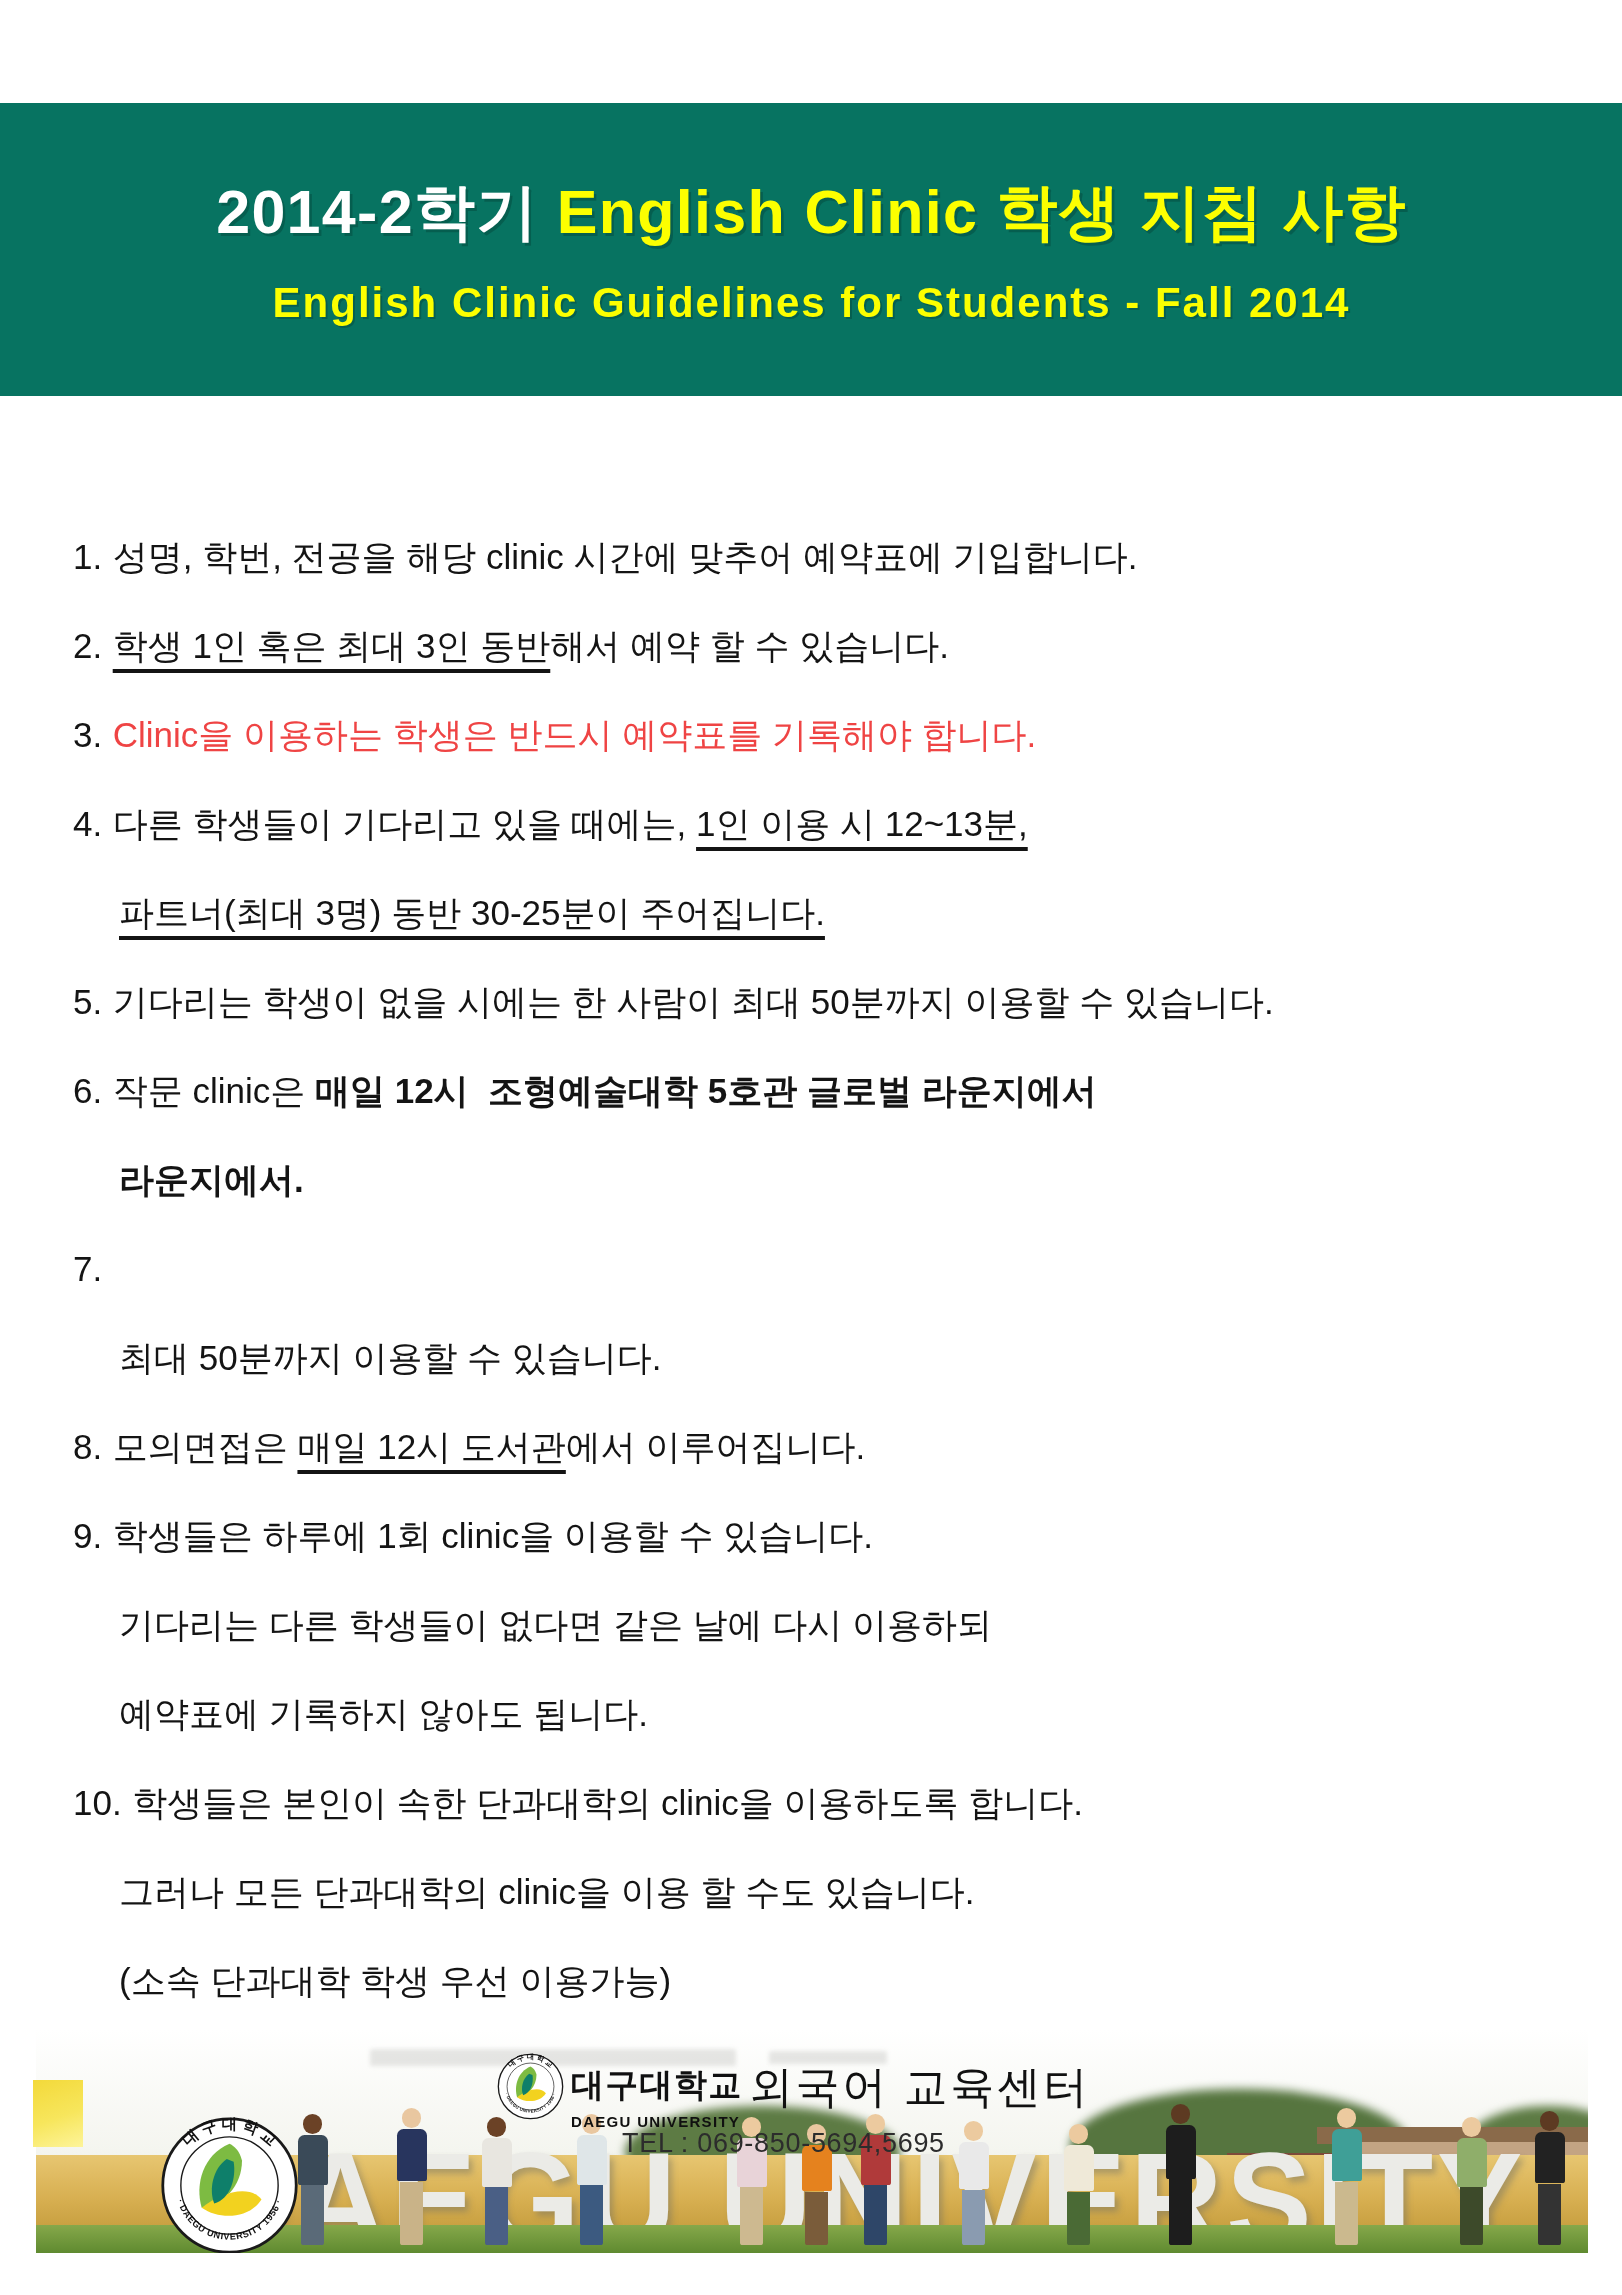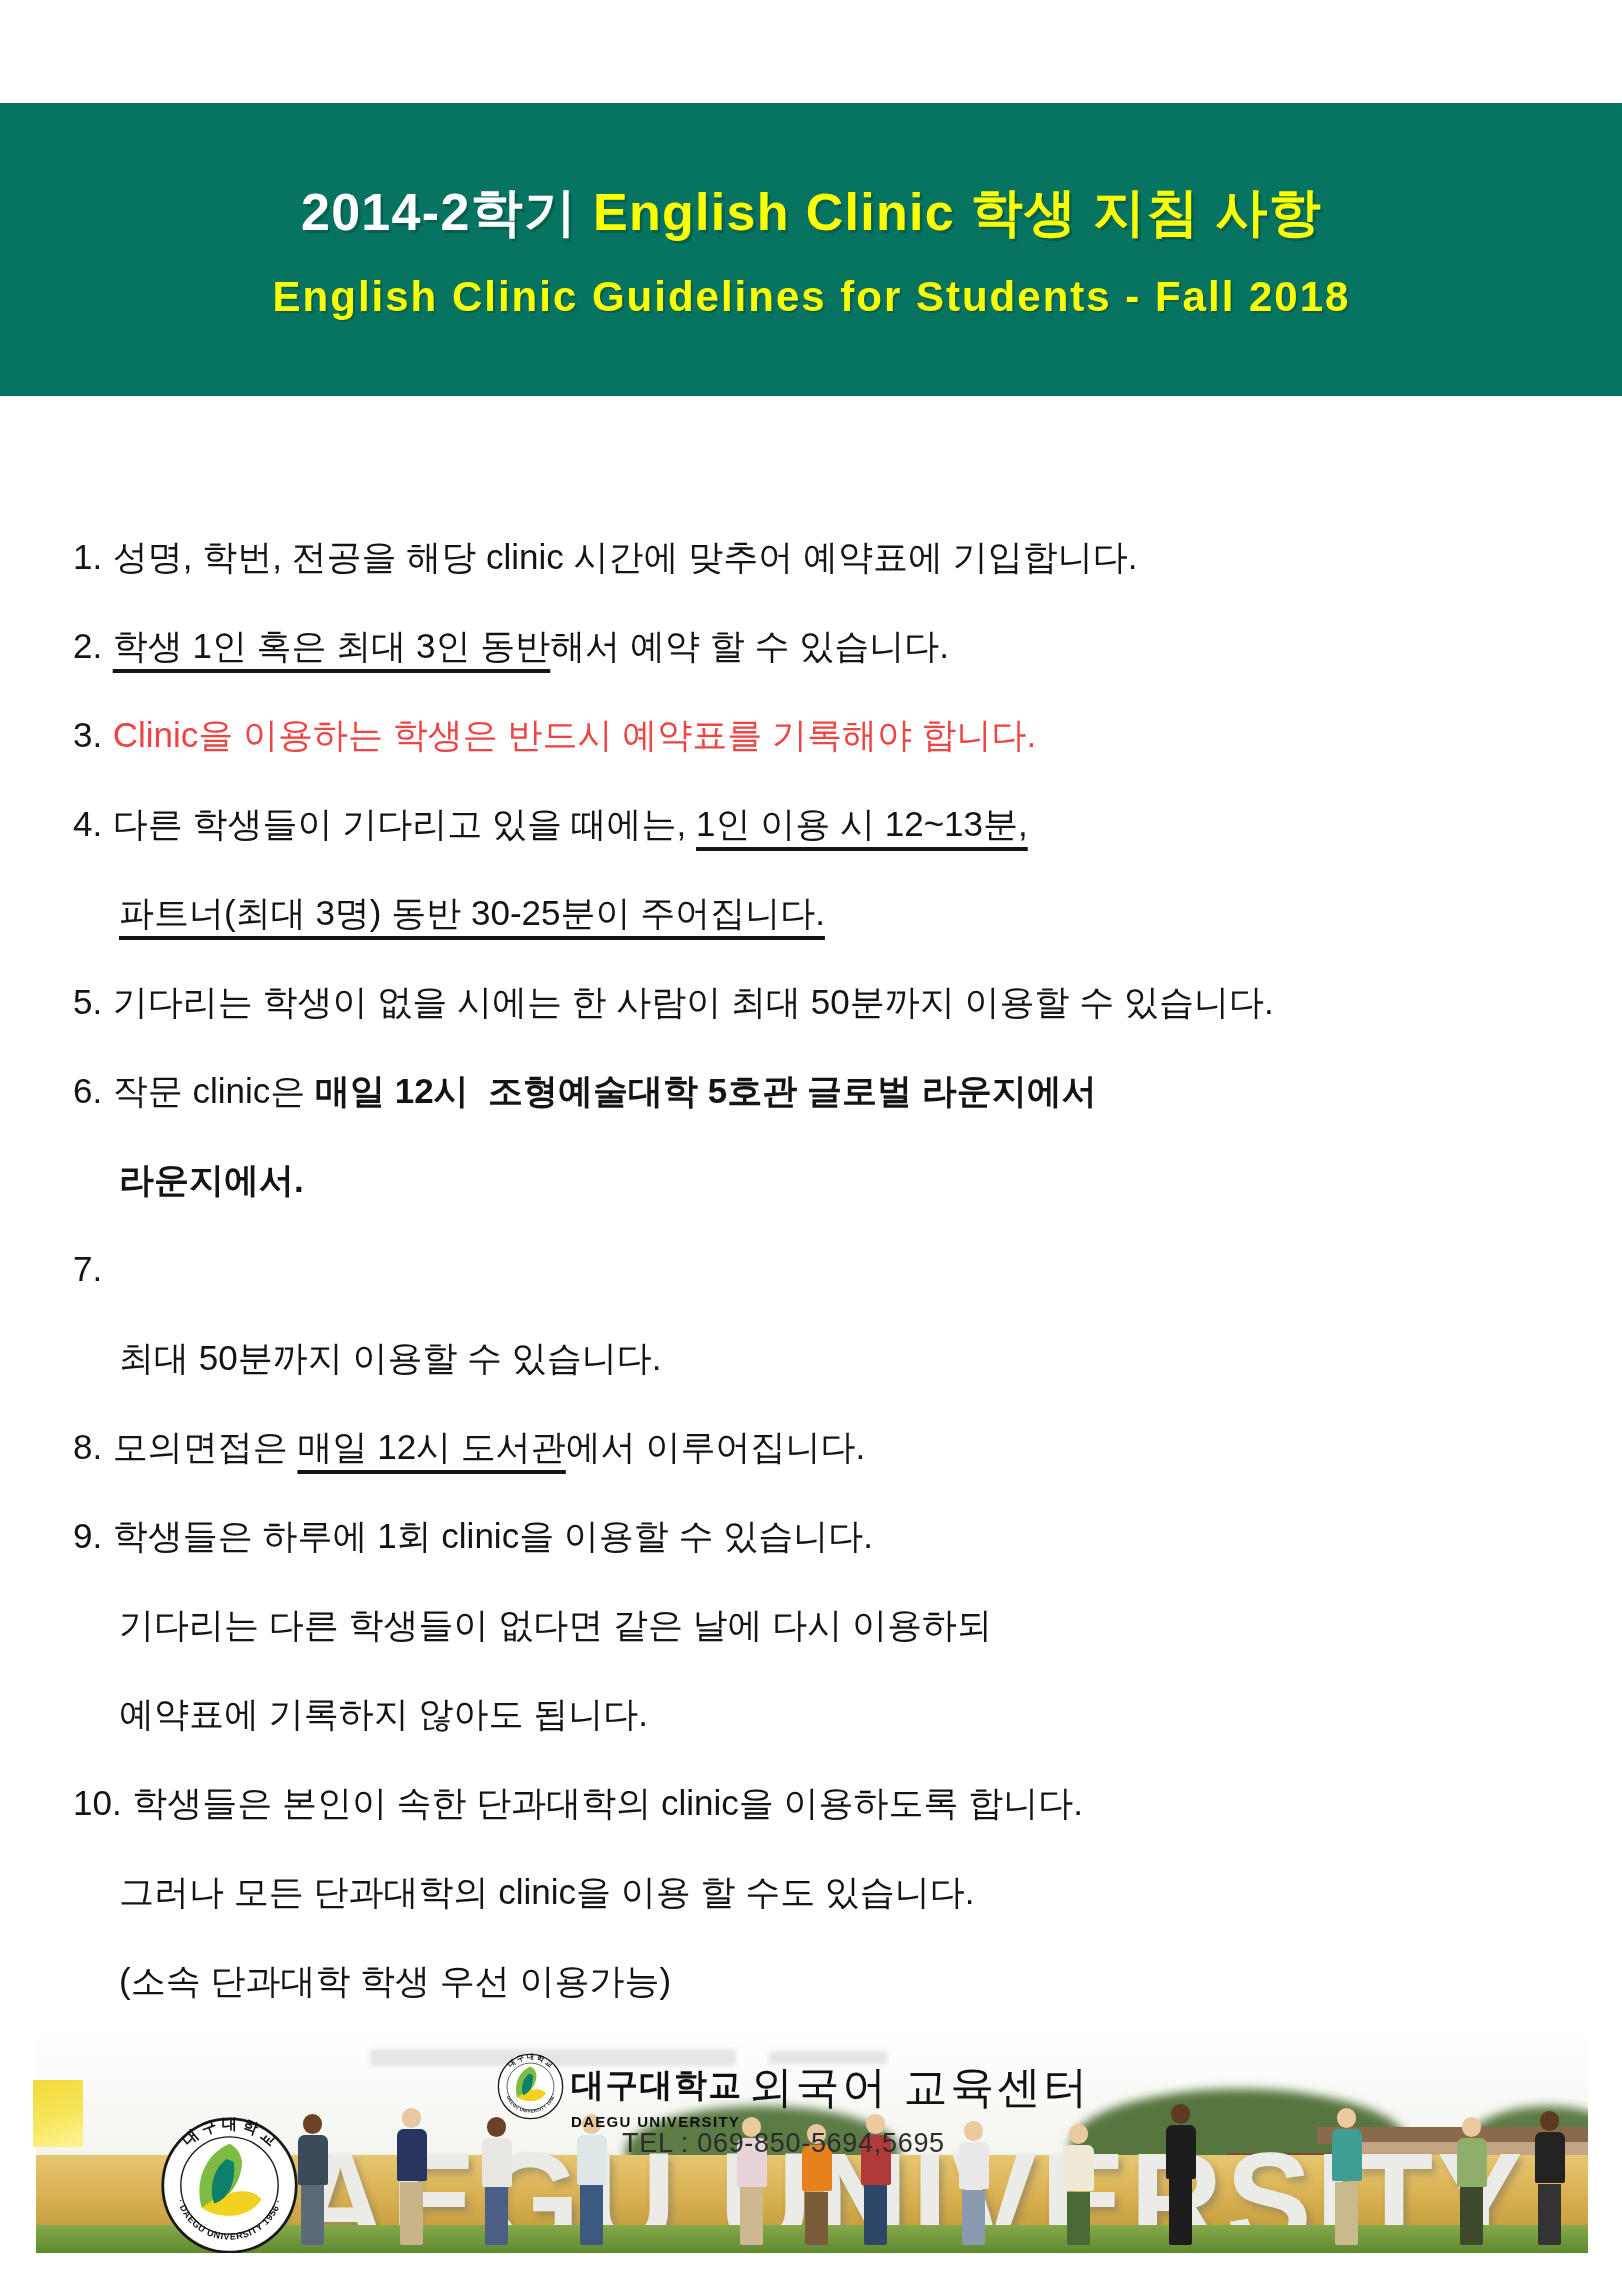--- a/index.html
+++ b/index.html
@@ -7,21 +7,21 @@
     position:relative;width:1623px;height:2295px;background:#ffffff;
     overflow:hidden;font-family:"Liberation Sans","DejaVu Sans",sans-serif;
   }
 
   
   .banner{
     position:absolute;left:0;top:103px;width:1623px;height:293px;
     background:#077361;display:flex;flex-direction:column;align-items:center;justify-content:center;
   }
   .banner .line1{
-    font-size:52px;font-weight:800;letter-spacing:1.3px;white-space:pre;
+    font-size:61px;font-weight:800;letter-spacing:1.3px;white-space:pre;
     text-shadow:2.6px 2.6px 0 rgba(0,0,0,0.18);
     text-align:right;
   }
   .banner .line1 .t-white{color:#ffffff;}
   .banner .line1 .t-yellow{color:#fcff00;}
   .banner .line2{
     margin-top:25px;font-size:42px;font-weight:800;letter-spacing:2px;color:#fcff00;
     white-space:pre;text-shadow:2px 2px 0 rgba(0,0,0,0.18);
   }
 
@@ -78,21 +78,21 @@
     background:linear-gradient(160deg,#f3d93a 0%,#f7e65c 55%,#fdf49a 100%);
   }
 </style>
 </head>
 <body>
 
 <div class="page">
 
   <div class="banner">
     <div class="line1"><span class="t-white">2014-2학기</span><span class="t-yellow"> English Clinic 학생 지침 사항</span></div>
-    <div class="line2">English Clinic Guidelines for Students - Fall 2018</div>
+    <div class="line2">English Clinic Guidelines for Students - Fall 2014</div>
   </div>
 
   <div class="guidelines">
       <div class="g-line"><span class="num">1.</span><span>성명, 학번, 전공을 해당 clinic 시간에 맞추어 예약표에 기입합니다.</span></div>
       <div class="g-line"><span class="num">2.</span><span class="u">학생 1인 혹은 최대 3인 동반</span><span>해서 예약 할 수 있습니다.</span></div>
       <div class="g-line"><span class="num">3.</span><span style="color: #ef4444;">Clinic을 이용하는 학생은 반드시 예약표를 기록해야 합니다.</span></div>
       <div class="g-line"><span class="num">4.</span><span>다른 학생들이 기다리고 있을 때에는, </span><span class="u">1인 이용 시 12~13분,</span></div>
       <div class="g-line indent"><span class="u">파트너(최대 3명) 동반 30-25분이 주어집니다.</span></div>
       <div class="g-line"><span class="num">5.</span><span>기다리는 학생이 없을 시에는 한 사람이 최대 50분까지 이용할 수 있습니다.</span></div>
       <div class="g-line"><span class="num">6.</span><span>작문 clinic은 </span><span class="b">매일 12시  조형예술대학 5호관 글로벌 라운지에서</span></div>

